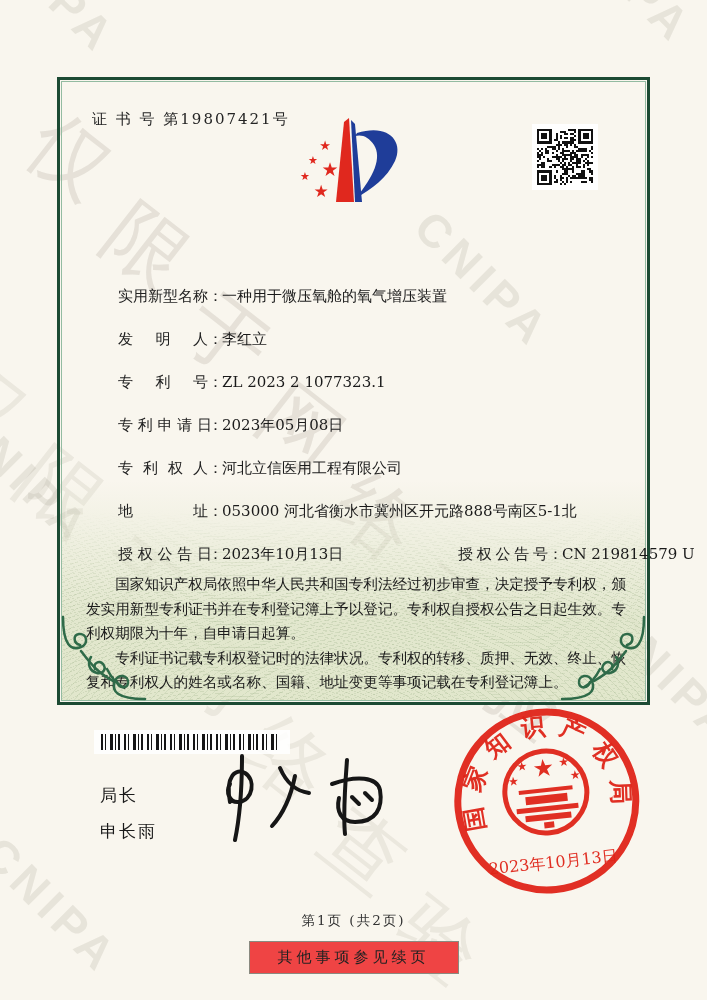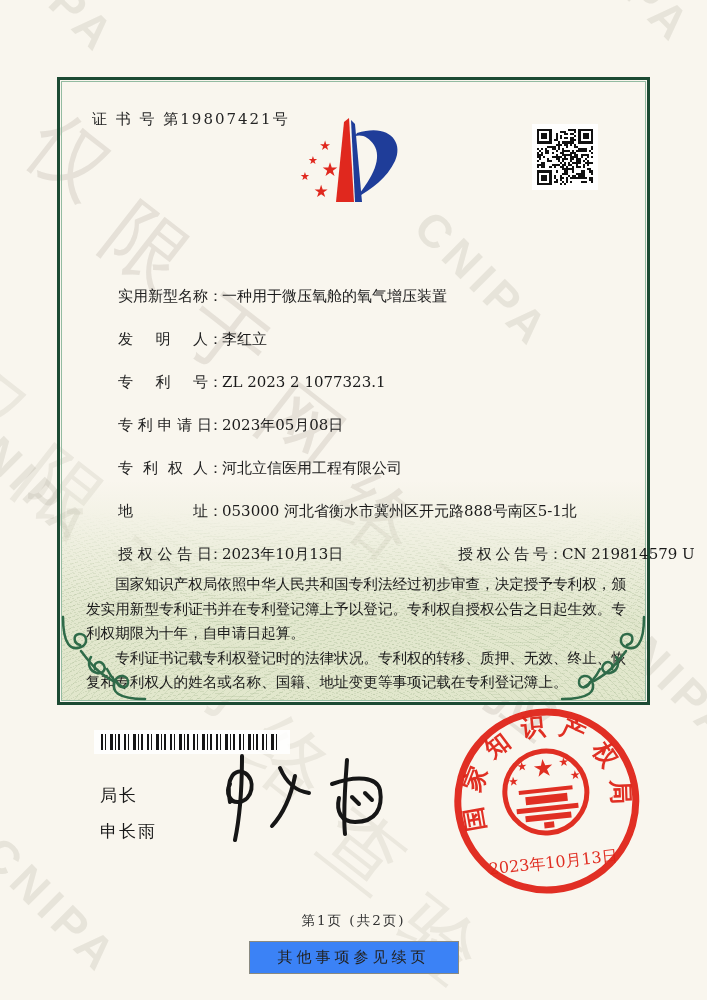--- a/index.html
+++ b/index.html
@@ -105,21 +105,21 @@
   .seal{position:absolute;left:392px;top:626px;transform:rotate(-6deg);}
 
   .pageinfo{position:absolute;left:0;right:0;top:832px;text-align:center;font-size:13.5px;letter-spacing:2px;color:#333;}
 
   .flourish{position:absolute;bottom:-1px;}
   .flourish.right{right:-1px;}
   .flourish.left{left:-1px;transform:scaleX(-1);}
 
   .footer-box{
     position:absolute;left:50%;top:941px;transform:translateX(-50%);
-    background:#3b82f6;border:1px solid #8a8a80;padding:6px 28px;
+    background:#ef4444;border:1px solid #8a8a80;padding:6px 28px;
     font-size:15px;letter-spacing:4px;color:#222;white-space:nowrap;
   }
 </style>
 </head>
 <body>
 
 <div class="wm-layer">
   <span class="wm-cnipa wm-c1">CNIPA</span>
   <span class="wm-cnipa wm-c2">CNIPA</span>
   <span class="wm-cnipa wm-c3">CNIPA</span>

